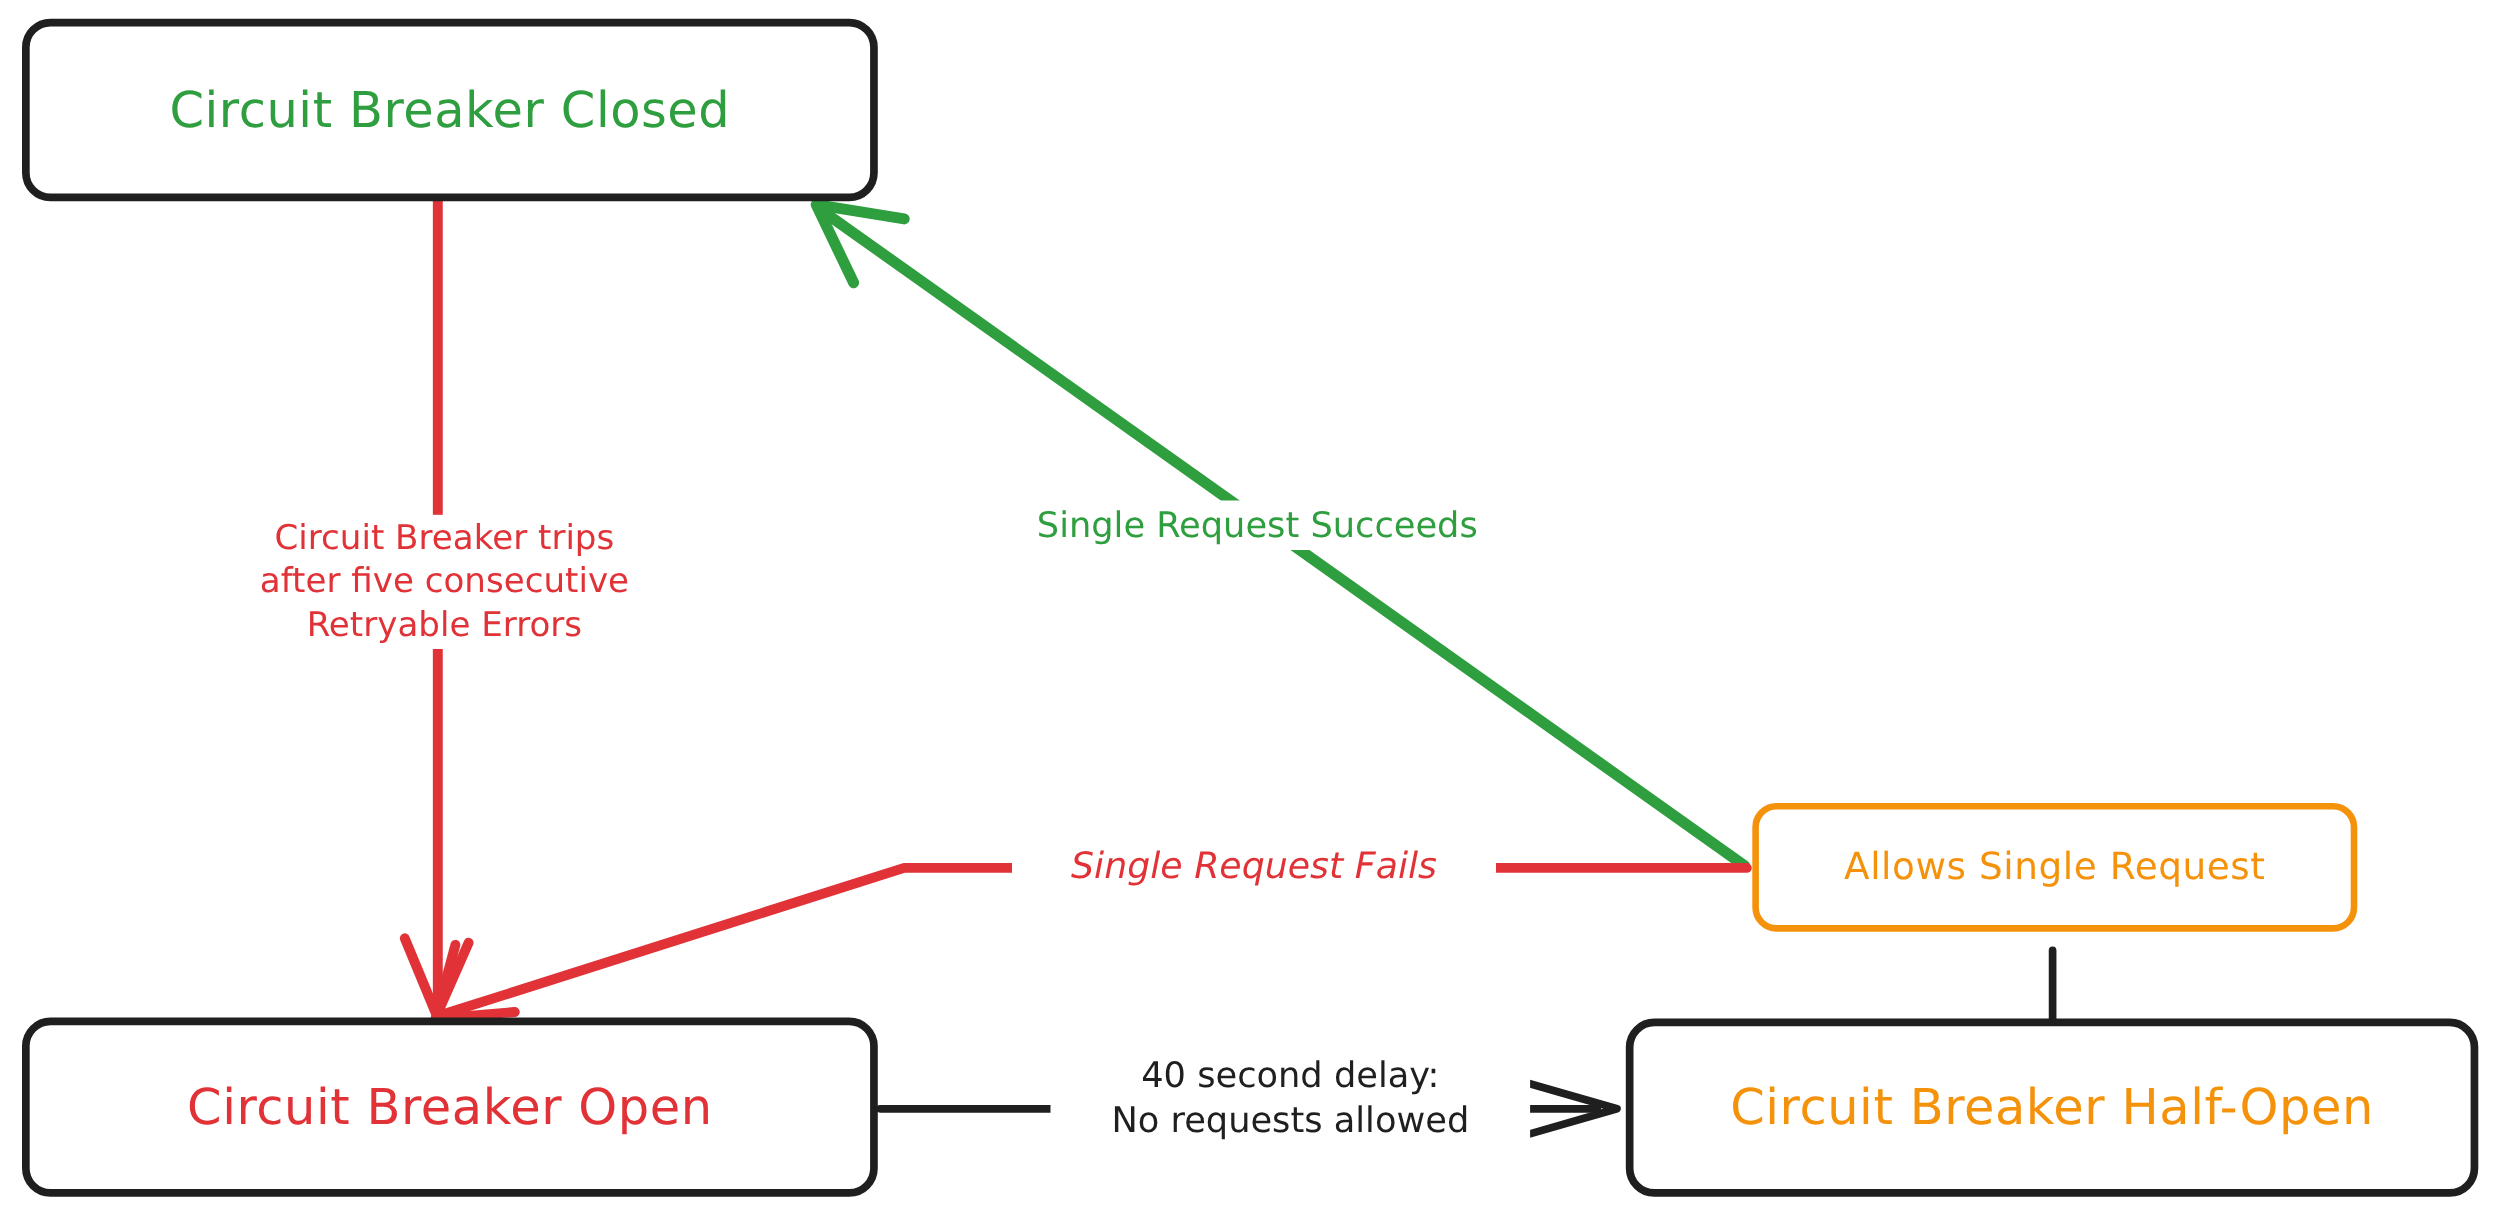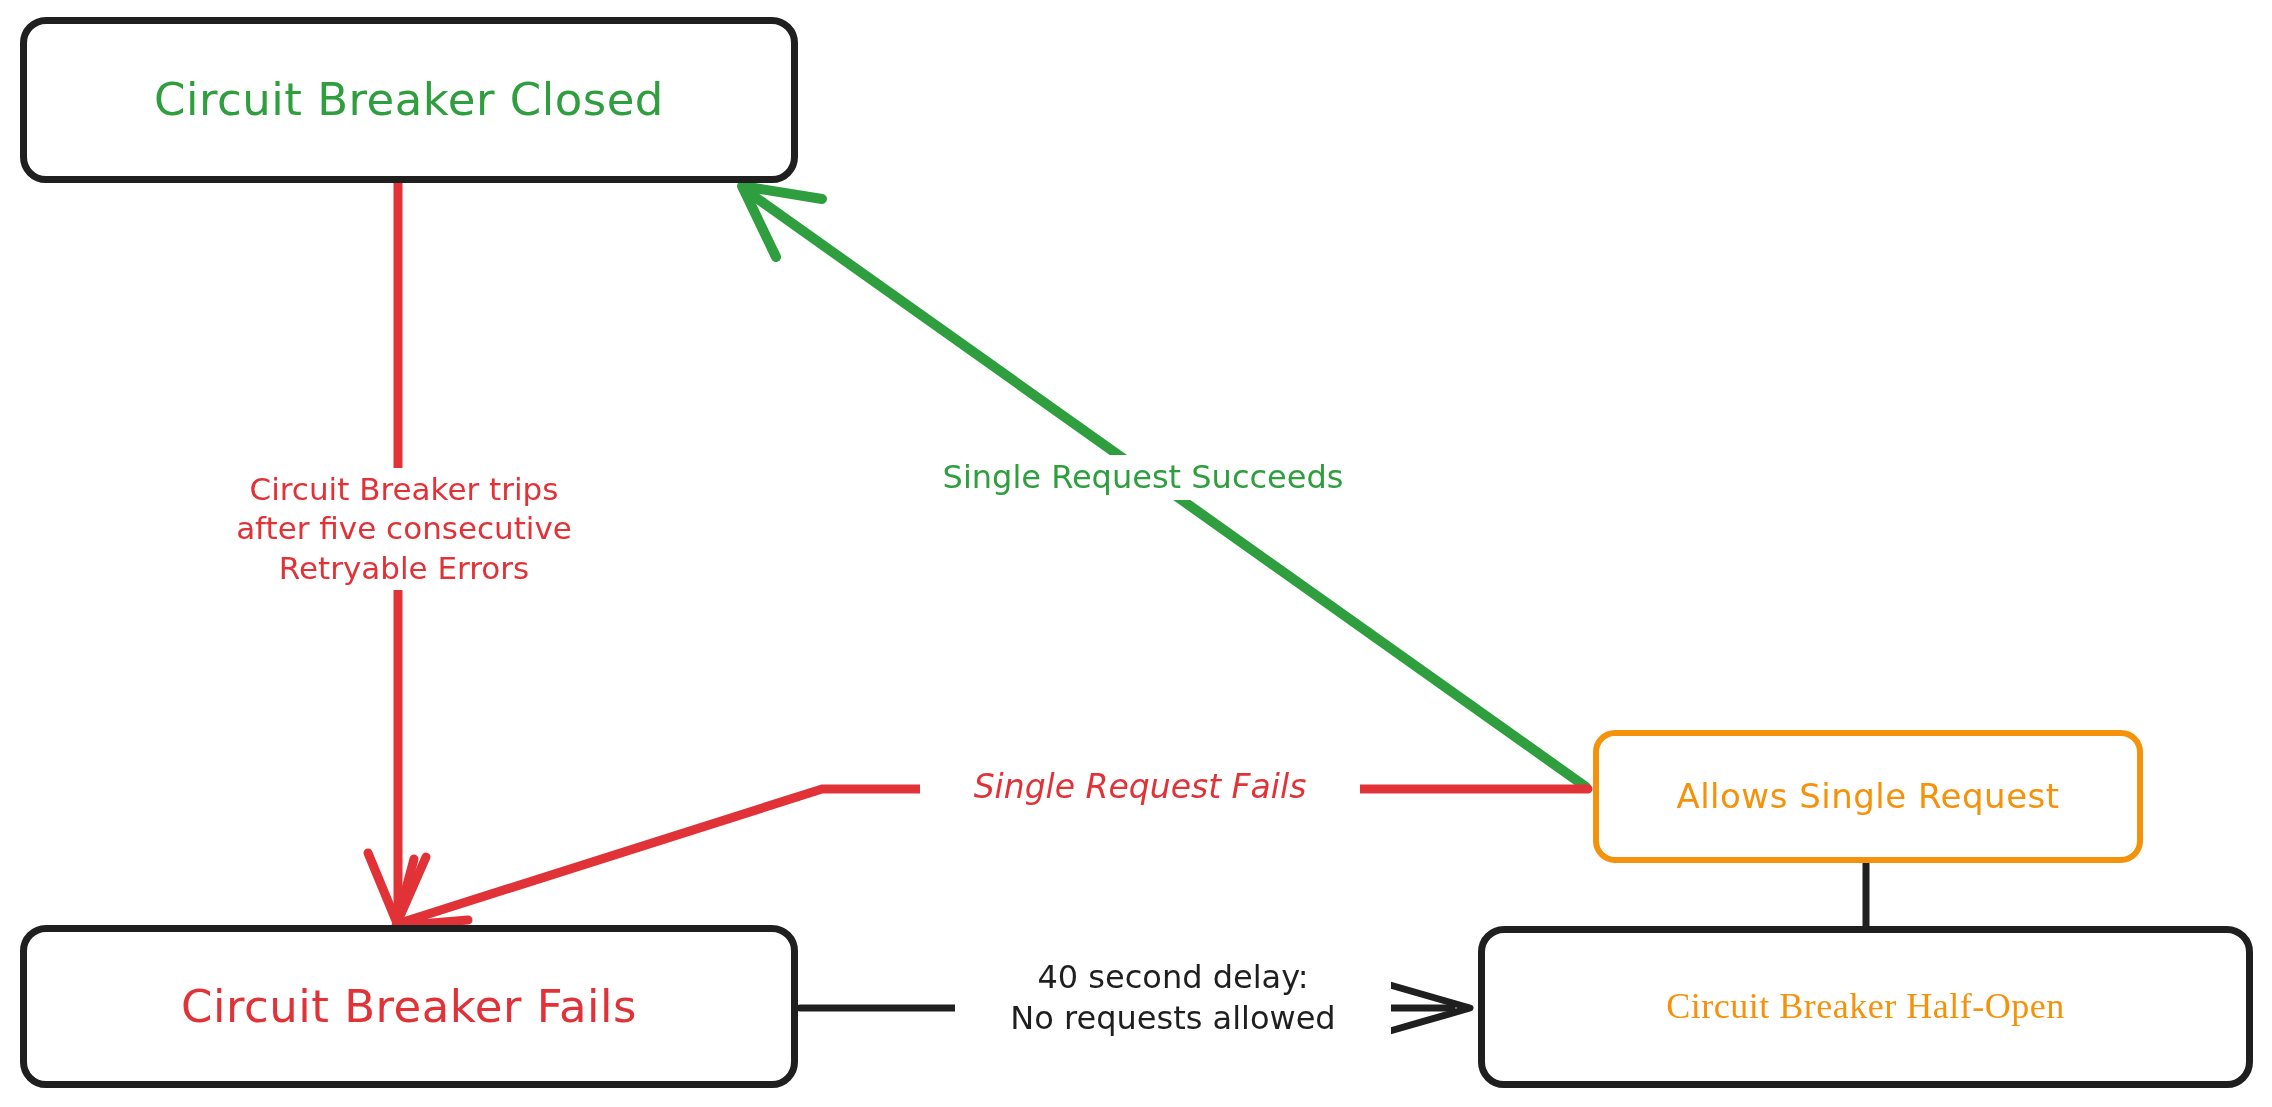--- a/index.html
+++ b/index.html
@@ -61,24 +61,24 @@
   #node-closed .node-label { font-size: 45px; text-align: right; }
 
   #node-open {
     left: 20px; top: 925px; width: 778px; height: 163px;
   }
   #node-open .node-label { font-size: 45px; }
 
   #node-halfopen {
     left: 1478px; top: 926px; width: 775px; height: 162px;
   }
-  #node-halfopen .node-label { font-size: 36px; font-family: Liberation Serif, serif; }
+  #node-halfopen .node-label { font-size: 45px; }
 
   #node-allows {
-    left: 1593px; top: 730px; width: 550px; height: 133px; text-align: center;
+    left: 1593px; top: 730px; width: 550px; height: 117px; text-align: center;
   }
   #node-allows .node-label { font-size: 34px; }
 
   
   .edge-label {
     position: absolute;
     font-family: "DejaVu Sans", sans-serif;
     text-align: center;
     line-height: 1.27;
     background: #ffffff;
@@ -131,21 +131,21 @@
     <g>
       <path d="M1866,864 L1866,926" stroke="#1f1f1f" stroke-width="7" fill="none" stroke-linecap="round"></path>
     </g>
   </svg>
 
   <div class="node node-black" id="node-closed">
     <span class="node-label lbl-green">Circuit Breaker Closed</span>
   </div>
 
   <div class="node node-black" id="node-open">
-    <span class="node-label lbl-red">Circuit Breaker Fails</span>
+    <span class="node-label lbl-red">Circuit Breaker Open</span>
   </div>
 
   <div class="node node-black" id="node-halfopen">
     <span class="node-label lbl-orange">Circuit Breaker Half-Open</span>
   </div>
 
   <div class="node node-orange" id="node-allows">
     <span class="node-label lbl-orange">Allows Single Request</span>
   </div>
 

